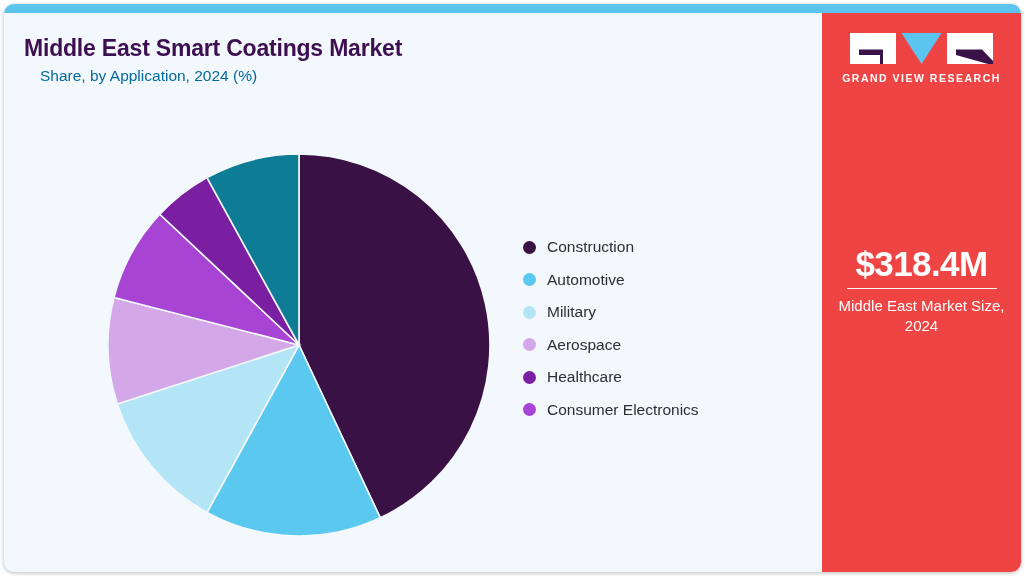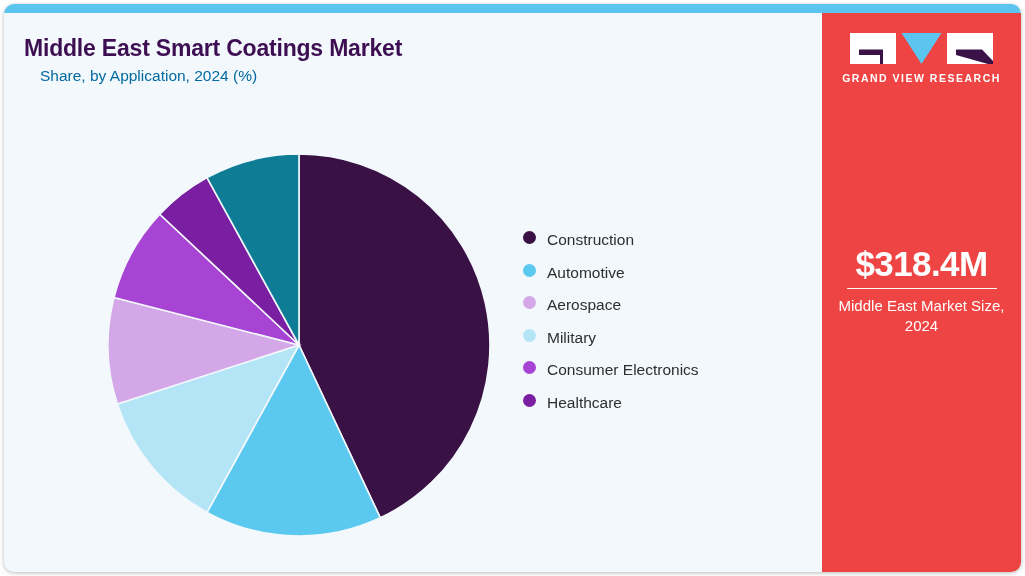--- a/index.html
+++ b/index.html
@@ -59,21 +59,21 @@
   }
   .pie-svg { display: block; width: 382px; height: 382px; }
   
   .legend {
     position: absolute;
     left: 519px; top: 218px;
     width: 280px;
   }
   .legend-item {
     display: flex;
-    align-items: flex-start;
+    align-items: center;
     height: 32.5px;
   }
   .legend-dot {
     width: 13px; height: 13px;
     border-radius: 50%;
     flex: 0 0 13px;
     margin-right: 11px;
   }
   .legend-label {
     font-size: 15.5px;
@@ -178,34 +178,34 @@
       <div class="legend" id="legend">
           <div class="legend-item">
             <span class="legend-dot" style="background: rgb(58, 17, 69);"></span>
             <span class="legend-label">Construction</span>
           </div>
           <div class="legend-item">
             <span class="legend-dot" style="background: rgb(91, 200, 240);"></span>
             <span class="legend-label">Automotive</span>
           </div>
           <div class="legend-item">
+            <span class="legend-dot" style="background: rgb(179, 229, 247);"></span>
+            <span class="legend-label">Military</span>
+          </div>
+          <div class="legend-item">
             <span class="legend-dot" style="background: rgb(212, 168, 232);"></span>
             <span class="legend-label">Aerospace</span>
           </div>
           <div class="legend-item">
-            <span class="legend-dot" style="background: rgb(179, 229, 247);"></span>
-            <span class="legend-label">Military</span>
+            <span class="legend-dot" style="background: rgb(123, 31, 162);"></span>
+            <span class="legend-label">Healthcare</span>
           </div>
           <div class="legend-item">
             <span class="legend-dot" style="background: rgb(167, 68, 212);"></span>
             <span class="legend-label">Consumer Electronics</span>
-          </div>
-          <div class="legend-item">
-            <span class="legend-dot" style="background: rgb(123, 31, 162);"></span>
-            <span class="legend-label">Healthcare</span>
           </div>
         </div>
 
     </div>
 
     <div class="rightpane">
 
       <div class="logo-block">
         <svg class="logo-marks" width="143" height="35" viewBox="0 0 143 35">
           <path d="M0 2 H46 V33 H0 Z" fill="#ffffff"></path>

